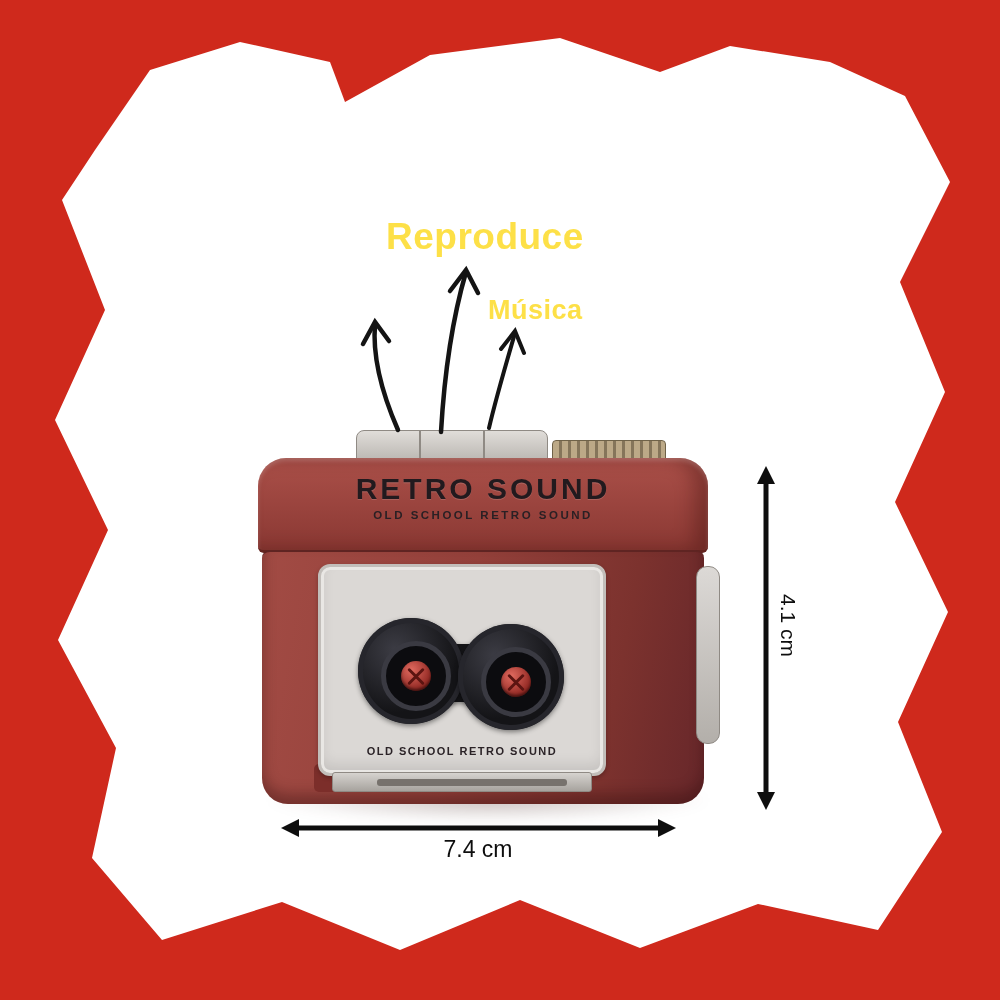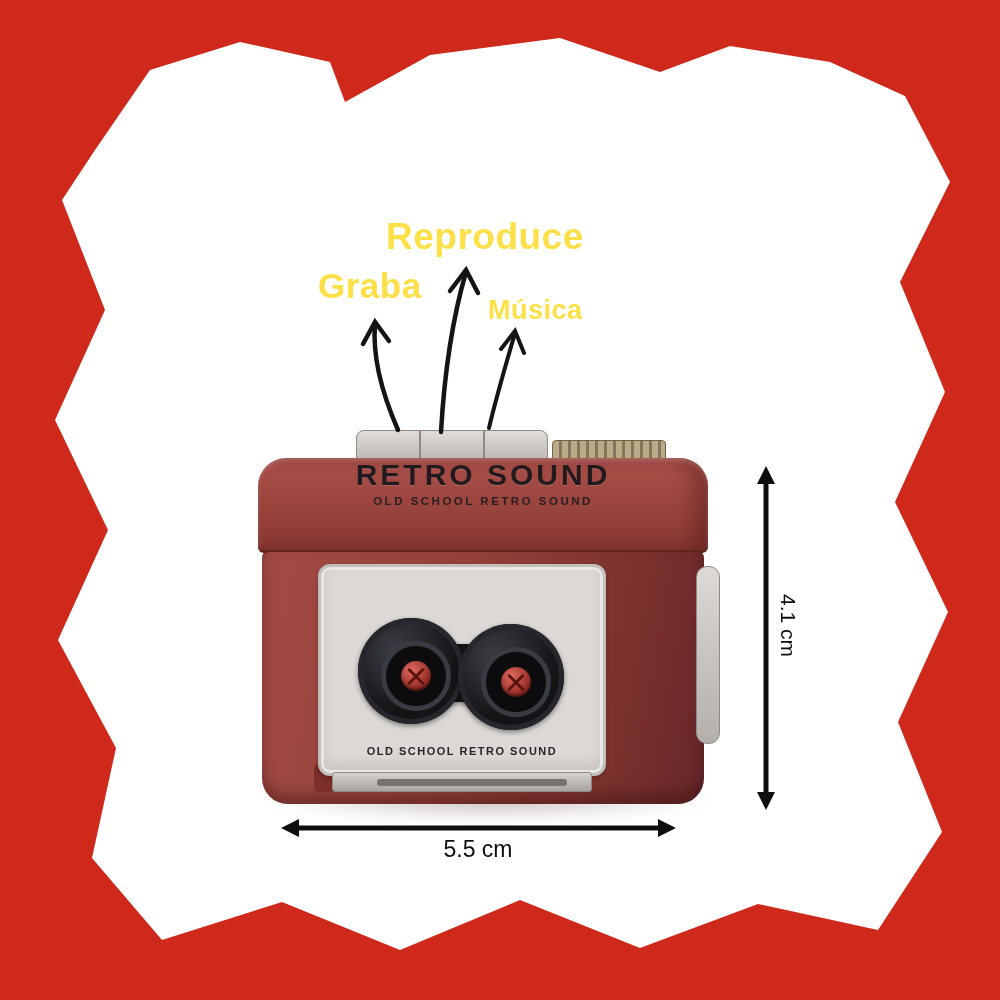--- a/index.html
+++ b/index.html
@@ -40,21 +40,21 @@
   .top-vents{position:absolute;left:552px;top:440px;width:112px;height:26px;z-index:2;
           background:repeating-linear-gradient(90deg,#bca987 0 6px,#85755a 6px 9px);
           border:1px solid #6f6248;border-radius:4px;}
 
   .lid{position:absolute;left:258px;top:458px;width:450px;height:92px;z-index:3;
        background:linear-gradient(180deg,#ab5049 0%,#99433d 55%,#8a3833 100%);
        border-radius:28px 28px 6px 6px;
        border-bottom:3px solid #63241f;
        box-shadow:inset 0 3px 4px rgba(255,255,255,.18),inset -14px 0 18px rgba(60,15,12,.35);
        text-align:center;}
-  .brand{font-size:30px;font-weight:800;letter-spacing:3px;color:#221a1e;
+  .brand{margin-top:14px;font-size:30px;font-weight:800;letter-spacing:3px;color:#221a1e;
          text-shadow:0 1px 0 rgba(255,255,255,.15);}
   .tagline{margin-top:3px;font-size:11.5px;font-weight:700;letter-spacing:2.5px;color:#2a2024;}
 
   .body-shell{position:absolute;left:262px;top:550px;width:442px;height:252px;z-index:3;
        background:linear-gradient(100deg,#a24b44 0%,#93403a 45%,#7c322e 78%,#67272a 100%);
        border-radius:8px 8px 26px 26px;
        border-top:2px solid #5f2422;
        box-shadow:inset 0 -10px 14px rgba(40,10,8,.35);}
 
   .side-slot{position:absolute;left:696px;top:566px;width:22px;height:176px;z-index:4;
@@ -165,19 +165,18 @@
       <polygon points="676,828 658,819 658,837" stroke="none"></polygon>
     </g>
     <g stroke="#0e0e0e" stroke-width="5" fill="#0e0e0e">
       <line x1="766" y1="482" x2="766" y2="794"></line>
       <polygon points="766,466 757,484 775,484" stroke="none"></polygon>
       <polygon points="766,810 757,792 775,792" stroke="none"></polygon>
     </g>
   </svg>
 
   <div class="note note-reproduce">Reproduce</div>
-  <div class="note note-graba">Graba</div>
   <div class="note note-musica">Música</div>
 
-  <div class="dim-w">5.5 cm</div>
+  <div class="dim-w">7.4 cm</div>
   <div class="dim-h">4.1 cm</div>
 
 </div>
 
 </body></html>

